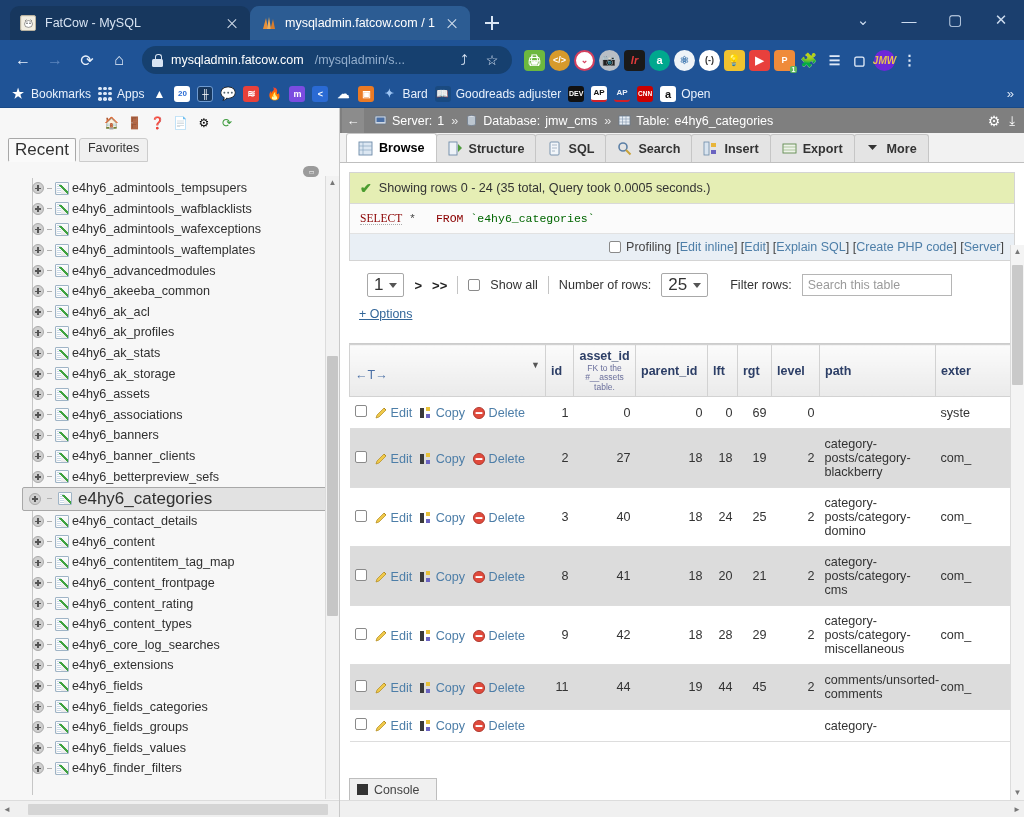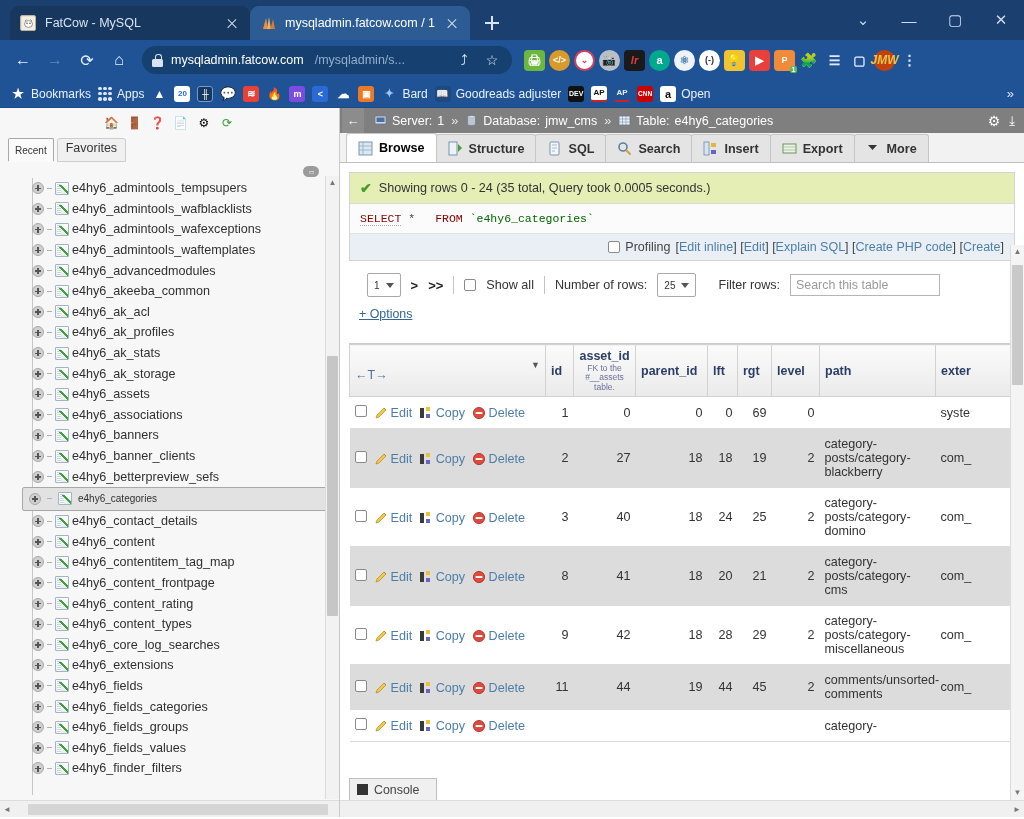--- a/index.html
+++ b/index.html
@@ -215,40 +215,40 @@
   .resbox { border:1px solid #d4d4d4; background:#fff; }
   .resbar {
     background:#e5eeb4; padding:7px 10px; font-size:12.6px; color:#333;
     display:flex; align-items:center; gap:7px; border-bottom:1px solid #d9d9d9;
   }
   .check-green { color:#4a9c2e; font-size:14px; font-weight:bold; }
   .sqlbox {
     background:#fbfbfb; padding:8px 10px; font-family:"Liberation Mono", monospace;
     font-size:11.5px; color:#444; border-bottom:1px solid #e2e2e2;
   }
-  .kw { color:#8b0000; border-bottom:1px dotted #aaa; }
+  .kw { color:#8b0000; border-bottom:1px dotted #aaa;font-family:Liberation Serif, serif; }
   .kw2 { color:#8b0000;margin-left:13px; }
   .str { color:#006600;margin-top:18px; }
   .actionbar {
     background:#e9eff5; padding:6px 10px; font-size:12.5px; color:#444;
     display:flex; align-items:center; justify-content:flex-end; gap:5px;
   }
   .actionbar a { color:#4d7ea8; text-decoration:none; }
   .cbx {
     width:12px; height:12px; border:1px solid #8a8a8a; background:#fff;
     display:inline-block; border-radius:2px; vertical-align:-2px;
   }
 
   .pager {
     display:flex; align-items:center; gap:10px; padding:12px 0 4px 18px;
     font-size:12.6px; color:#333;
   }
   .sel {
     border:1px solid #a8a8a8; background:#fff; border-radius:2px; height:24px;
-    display:flex; align-items:center; padding:0 6px; gap:6px; font-size:10px;
+    display:flex; align-items:center; padding:0 6px; gap:6px; font-size:17px;
   }
   .caret { width:0; height:0; border-left:4px solid transparent;
            border-right:4px solid transparent; border-top:5px solid #555; }
   .parrow { font-weight:bold; color:#222; font-size:13px; }
   .vsep { width:1px; height:18px; background:#c4c4c4; }
   .filterinput {
     border:1px solid #b5b5b5; height:22px; width:150px; background:#fff;
     font-size:12.4px; color:#9a9a9a; display:flex; align-items:center; padding:0 5px;
   }
   .options { font-size:12.4px; color:#336699; padding:6px 0 22px 10px;text-decoration:underline; }
@@ -362,21 +362,21 @@
       <span class="exti" style="background:#1a1a1a;color:#e23b3b;font-style:italic;">lr</span>
       <span class="exti round" style="background:#00a88e;">a</span>
       <span class="exti round" style="background:#eef3f8;color:#4a7fb5;">⚛</span>
       <span class="exti round" style="background:#fff;color:#333;font-size:9px;">(-)</span>
       <span class="exti" style="background:#f0c330;">💡</span>
       <span class="exti" style="background:#e8403c;">▶</span>
       <span class="exti" style="background:#ef8b3a;font-size:9px;">P<i style="position:absolute;right:-2px;bottom:-2px;background:#5eb85e;color:#fff;font-size:7px;border-radius:2px;padding:0 1.5px;font-style:normal;">1</i></span>
       <span class="exti" style="background:transparent;color:#dfe9f7;font-size:14px;">🧩</span>
       <span class="exti" style="background:transparent;color:#dfe9f7;font-size:13px;">☰</span>
       <span class="exti" style="background:transparent;color:#dfe9f7;font-size:13px;">▢</span>
-      <span class="exti round" style="background:#c2410c;color:#e7c44d;font-size:12px;font-style:italic;">JMW</span>
+      <span class="exti round" style="background:#6d28d9;color:#e7c44d;font-size:10px;font-style:italic;">JMW</span>
       <span class="exti" style="background:transparent;color:#dfe9f7;font-size:14px;">⋮</span>
     </div>
   </div>
 
   <div class="bookmarks">
     <span class="bm">
       <span class="bmi" style="background:transparent;font-size:13px;">★</span>
       <span>Bookmarks</span>
     </span>
     <span class="bm">
@@ -820,21 +820,21 @@
             <span class="str">`e4hy6_categories`</span>
           </div>
           <div class="actionbar">
             <span class="cbx"></span>
             <span>Profiling</span>
             <span>
               [<a href="#">Edit inline</a>]
               [<a href="#">Edit</a>]
               [<a href="#">Explain SQL</a>]
               [<a href="#">Create PHP code</a>]
-              [<a href="#">Create</a>]
+              [<a href="#">Server</a>]
             </span>
           </div>
         </div>
 
         <div class="pager">
           <span class="sel">
             <span>1</span>
             <span class="caret"></span>
           </span>
           <span class="parrow">&gt;</span>

